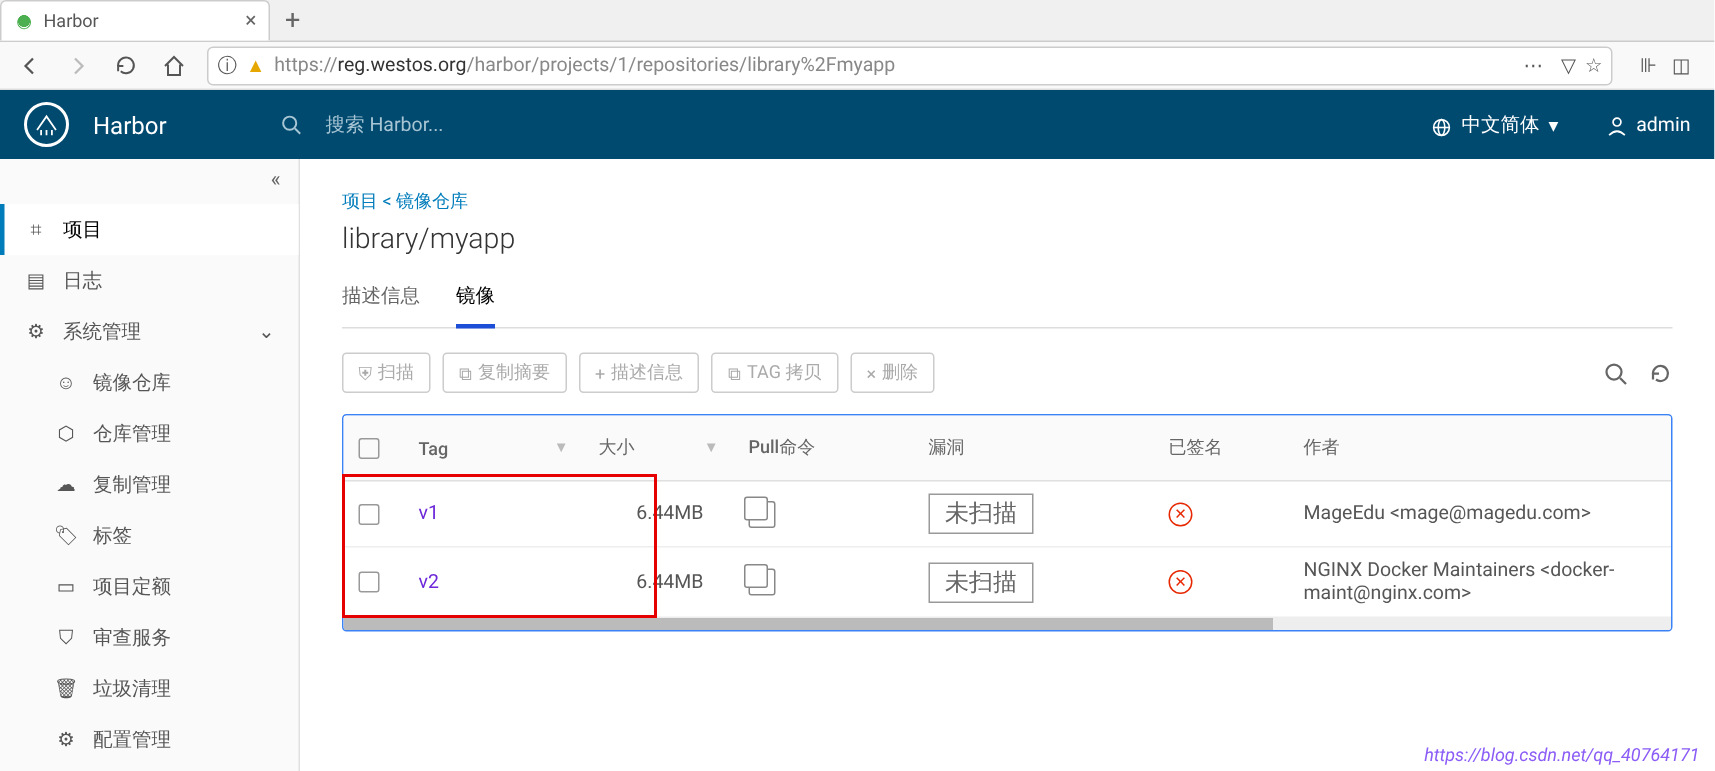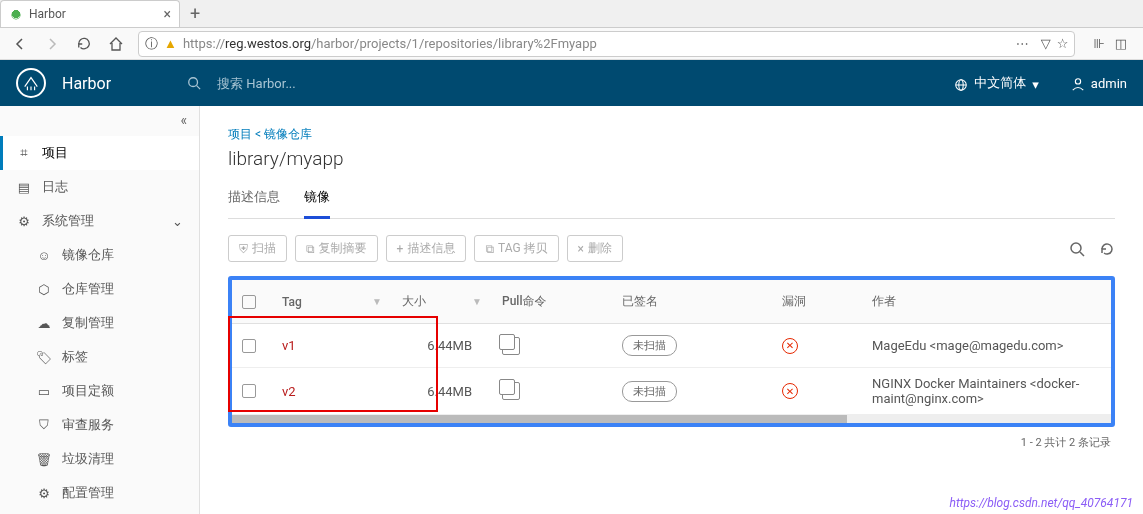--- a/index.html
+++ b/index.html
@@ -45,29 +45,29 @@
 .breadcrumb { font-size: 12px; color: #007cbb; margin-bottom: 4px; }
 .page-title { font-size: 19px; font-weight: 300; color: #333; margin-bottom: 12px; }
 .subtabs { display: flex; gap: 24px; border-bottom: 1px solid #ddd; margin-bottom: 16px; }
 .subtab { padding: 6px 0 10px; font-size: 13px; color: #666; cursor: pointer; }
 .subtab.active { color: #000; border-bottom: 3px solid #1d4ed8; margin-bottom: -1px; }
 
 .toolbar { display: flex; gap: 8px; margin-bottom: 14px; align-items: center; }
 .tbtn { border: 1px solid #ccc; border-radius: 3px; padding: 4px 10px; font-size: 12px; color: #aaa; background: #fff; display: flex; align-items: center; gap: 4px; }
 .toolbar-right { margin-left: auto; display: flex; gap: 14px; color: #666; font-size: 16px; }
 
-.table-wrap { border: 4px solid #3b82f6; border-radius: 3px; overflow: hidden; }
+.table-wrap { border: 1px solid #3b82f6; border-radius: 3px; overflow: hidden; }
 .thead, .trow { display: grid; grid-template-columns: 40px 120px 100px 120px 160px 90px 1fr; align-items: center; min-height: 44px; }
 .thead { background: #fafafa; border-bottom: 1px solid #e0e0e0; font-size: 12px; color: #666; font-weight: 500; }
 .th, .td { padding: 8px 10px; display: flex; align-items: center; gap: 4px; }
 .th .sorter { color: #bbb; font-size: 10px; margin-left: auto; }
 .trow { border-bottom: 1px solid #eee; font-size: 13px; }
 .trow:last-child { border-bottom: none; }
-.td.tag a { color: #b91c1c; text-decoration: none; }
-.badge { border: 1px solid #999; border-radius: 10px; padding: 2px 10px; font-size: 11px; color: #666; font-family: Liberation Mono, monospace; }
+.td.tag a { color: #6d28d9; text-decoration: none; }
+.badge { border: 1px solid #999; border-radius: 0; padding: 2px 10px; font-size: 16px; color: #666; font-family: Liberation Mono, monospace; }
 .xmark { color: #e62700; border: 1.5px solid #e62700; border-radius: 50%; width: 16px; height: 16px; display: inline-flex; align-items: center; justify-content: center; font-size: 10px; }
 .copy-icon { width: 18px; height: 18px; border: 1.5px solid #888; border-radius: 2px; position: relative; }
 .copy-icon::before { content: ''; position: absolute; top: -4px; left: -4px; width: 14px; height: 14px; border: 1.5px solid #888; border-radius: 2px; background: #fff; }
 .checkbox { width: 14px; height: 14px; border: 1px solid #999; border-radius: 2px; }
 .highlight-box { position: absolute; border: 2px solid #e60000; pointer-events: none; }
 .pager { text-align: right; font-size: 11px; color: #666; padding: 8px 4px; }
 .scrollbar-h { height: 8px; background: linear-gradient(to right, #bbb 0%, #bbb 70%, #eee 70%, #eee 100%); margin-top: 0px; }
 .watermark { position: absolute; bottom: 4px; right: 10px; color: #8b5cf6; font-size: 12px; font-style: italic; }
 svg { display: block; }
 </style>
@@ -267,24 +267,24 @@
               <span class="sorter">▼</span>
             </div>
           <div class="th">
               <span>大小</span>
               <span class="sorter">▼</span>
             </div>
           <div class="th">
               <span>Pull命令</span>
             </div>
           <div class="th">
+              <span>漏洞</span>
+            </div>
+          <div class="th">
               <span>已签名</span>
-            </div>
-          <div class="th">
-              <span>漏洞</span>
             </div>
           <div class="th">
               <span>作者</span>
             </div>
         </div>
 
         <div class="trow">
           <div class="td">
               <span class="checkbox"></span>
             </div>
@@ -321,16 +321,15 @@
           <div class="td">
               <span class="xmark">✕</span>
             </div>
           <div class="td">NGINX Docker Maintainers &lt;docker-maint@nginx.com&gt;</div>
         </div>
         <div class="scrollbar-h"></div>
       </div>
       <div class="highlight-box" style="top:40px;left:0;width:210px;height:96px"></div>
     </div>
 
-    <div class="pager">1 - 2 共计 2 条记录</div>
     <div class="watermark">https://blog.csdn.net/qq_40764171</div>
   </div>
 </div>
 
 </body></html>

